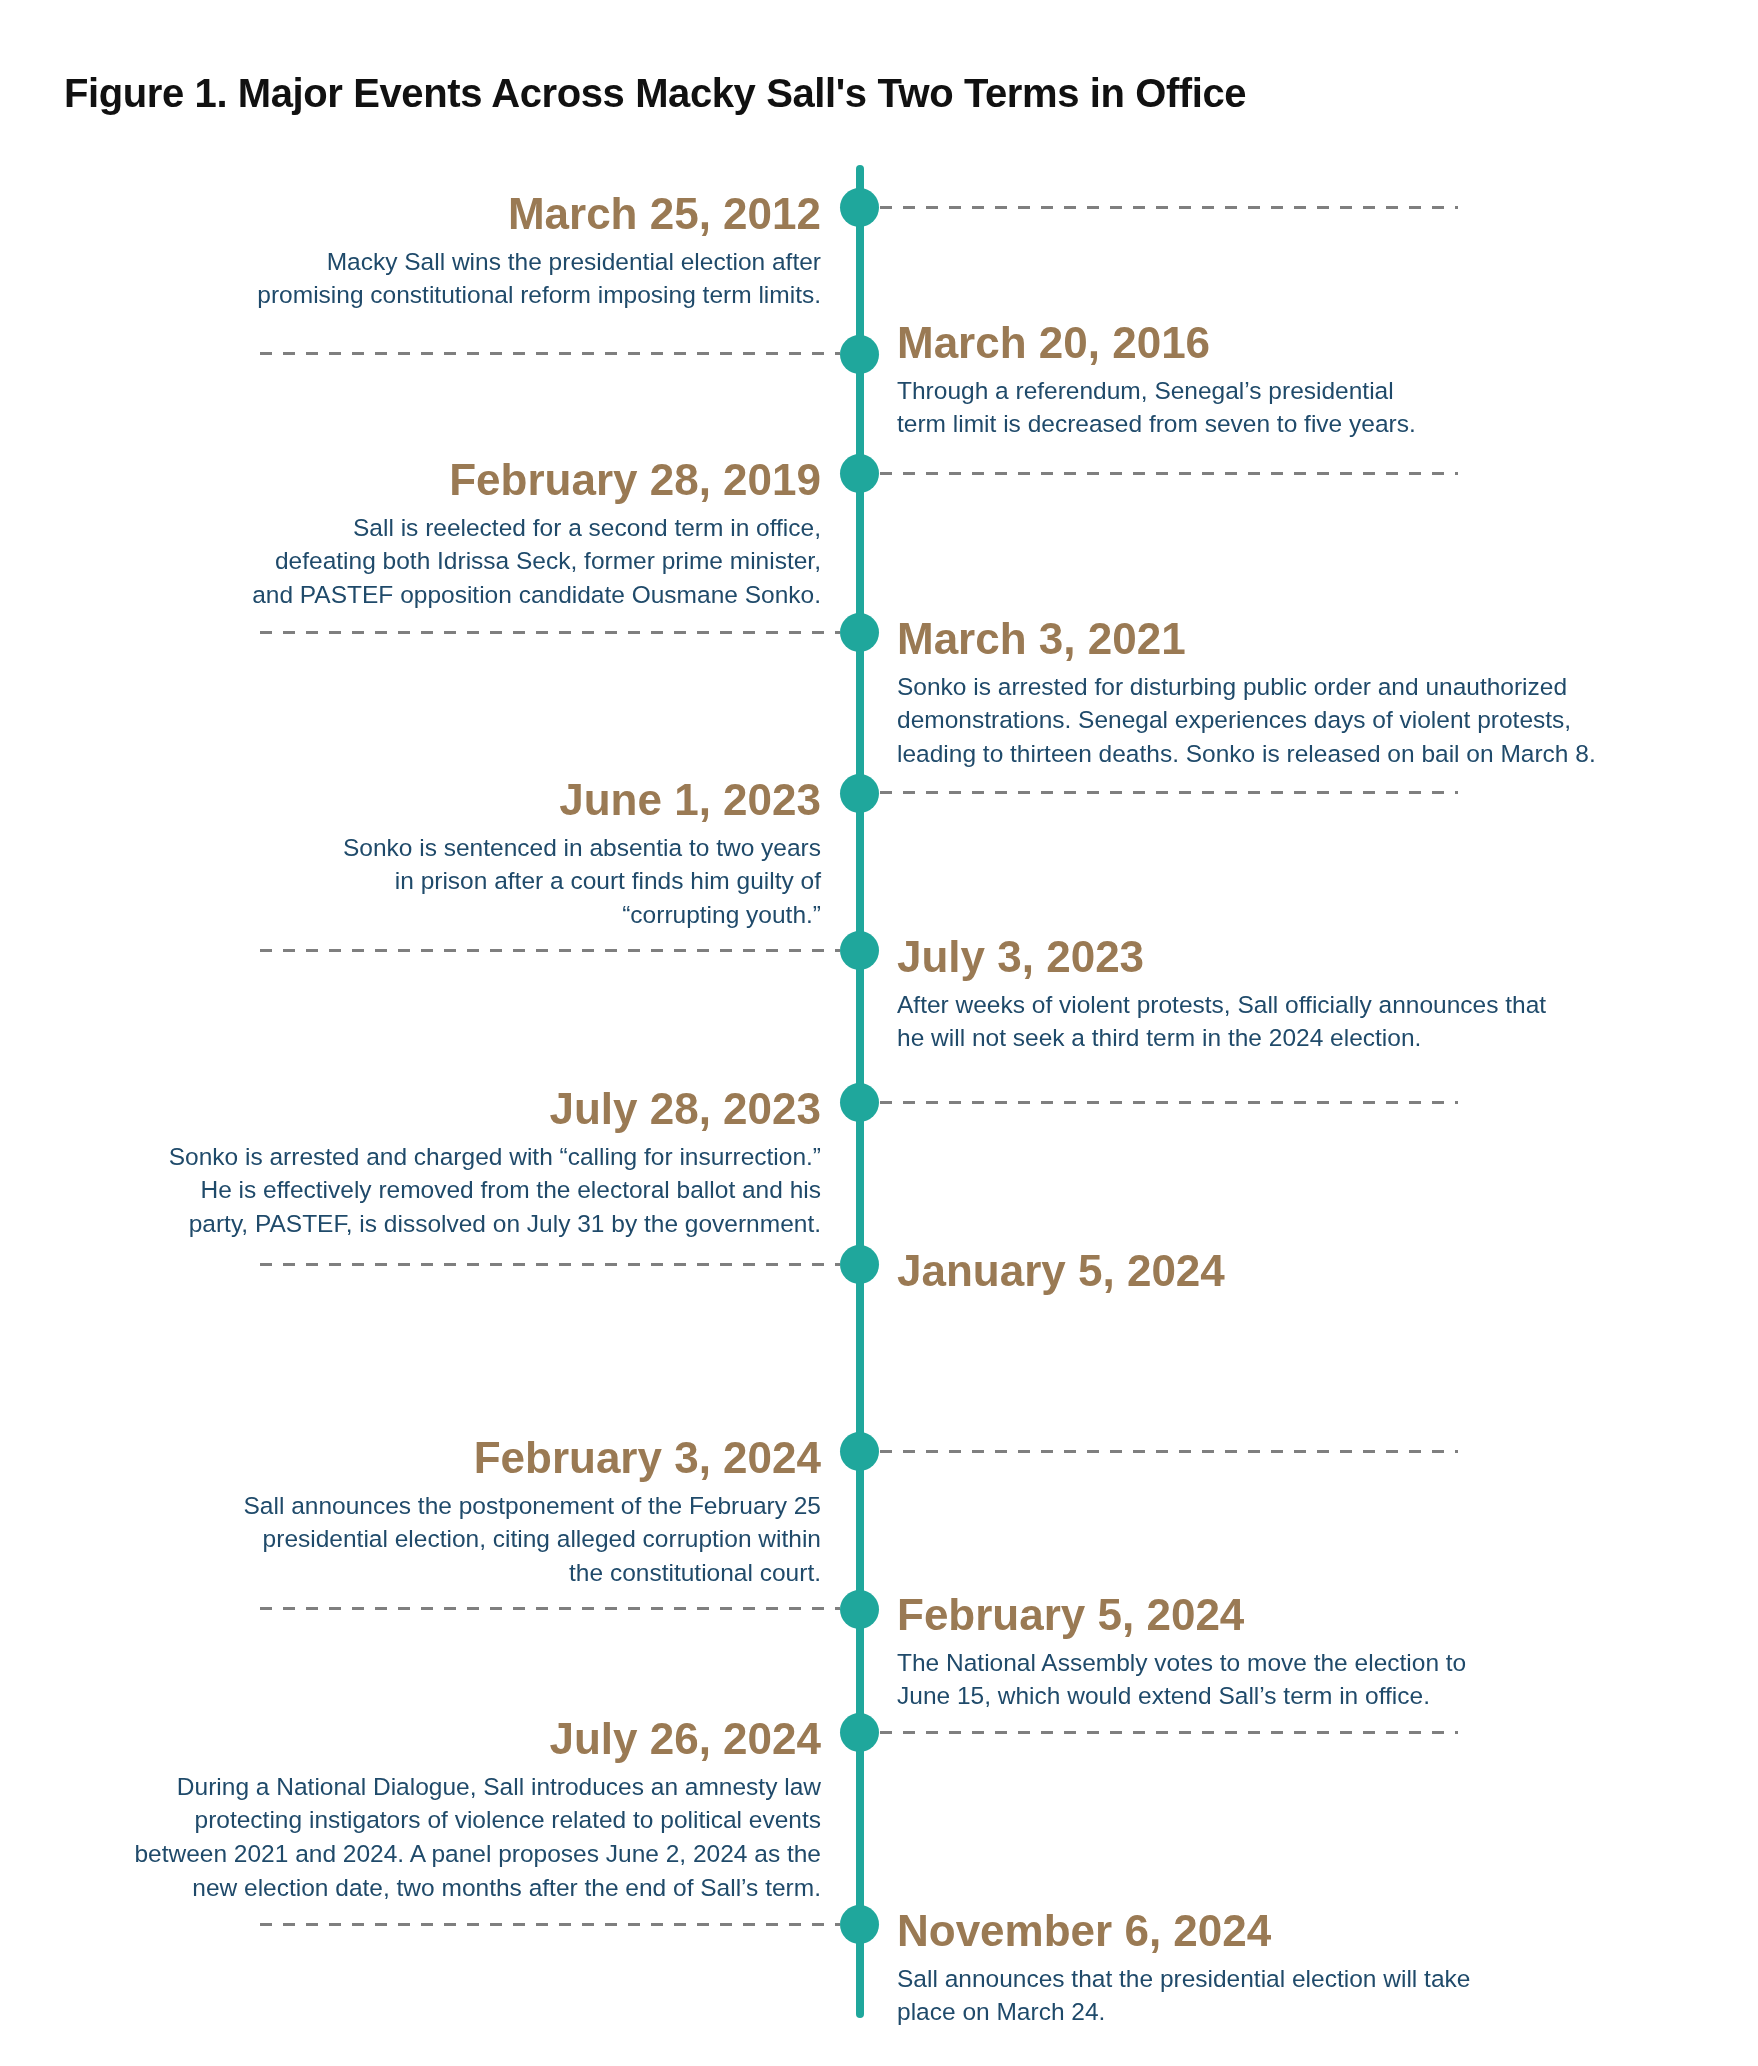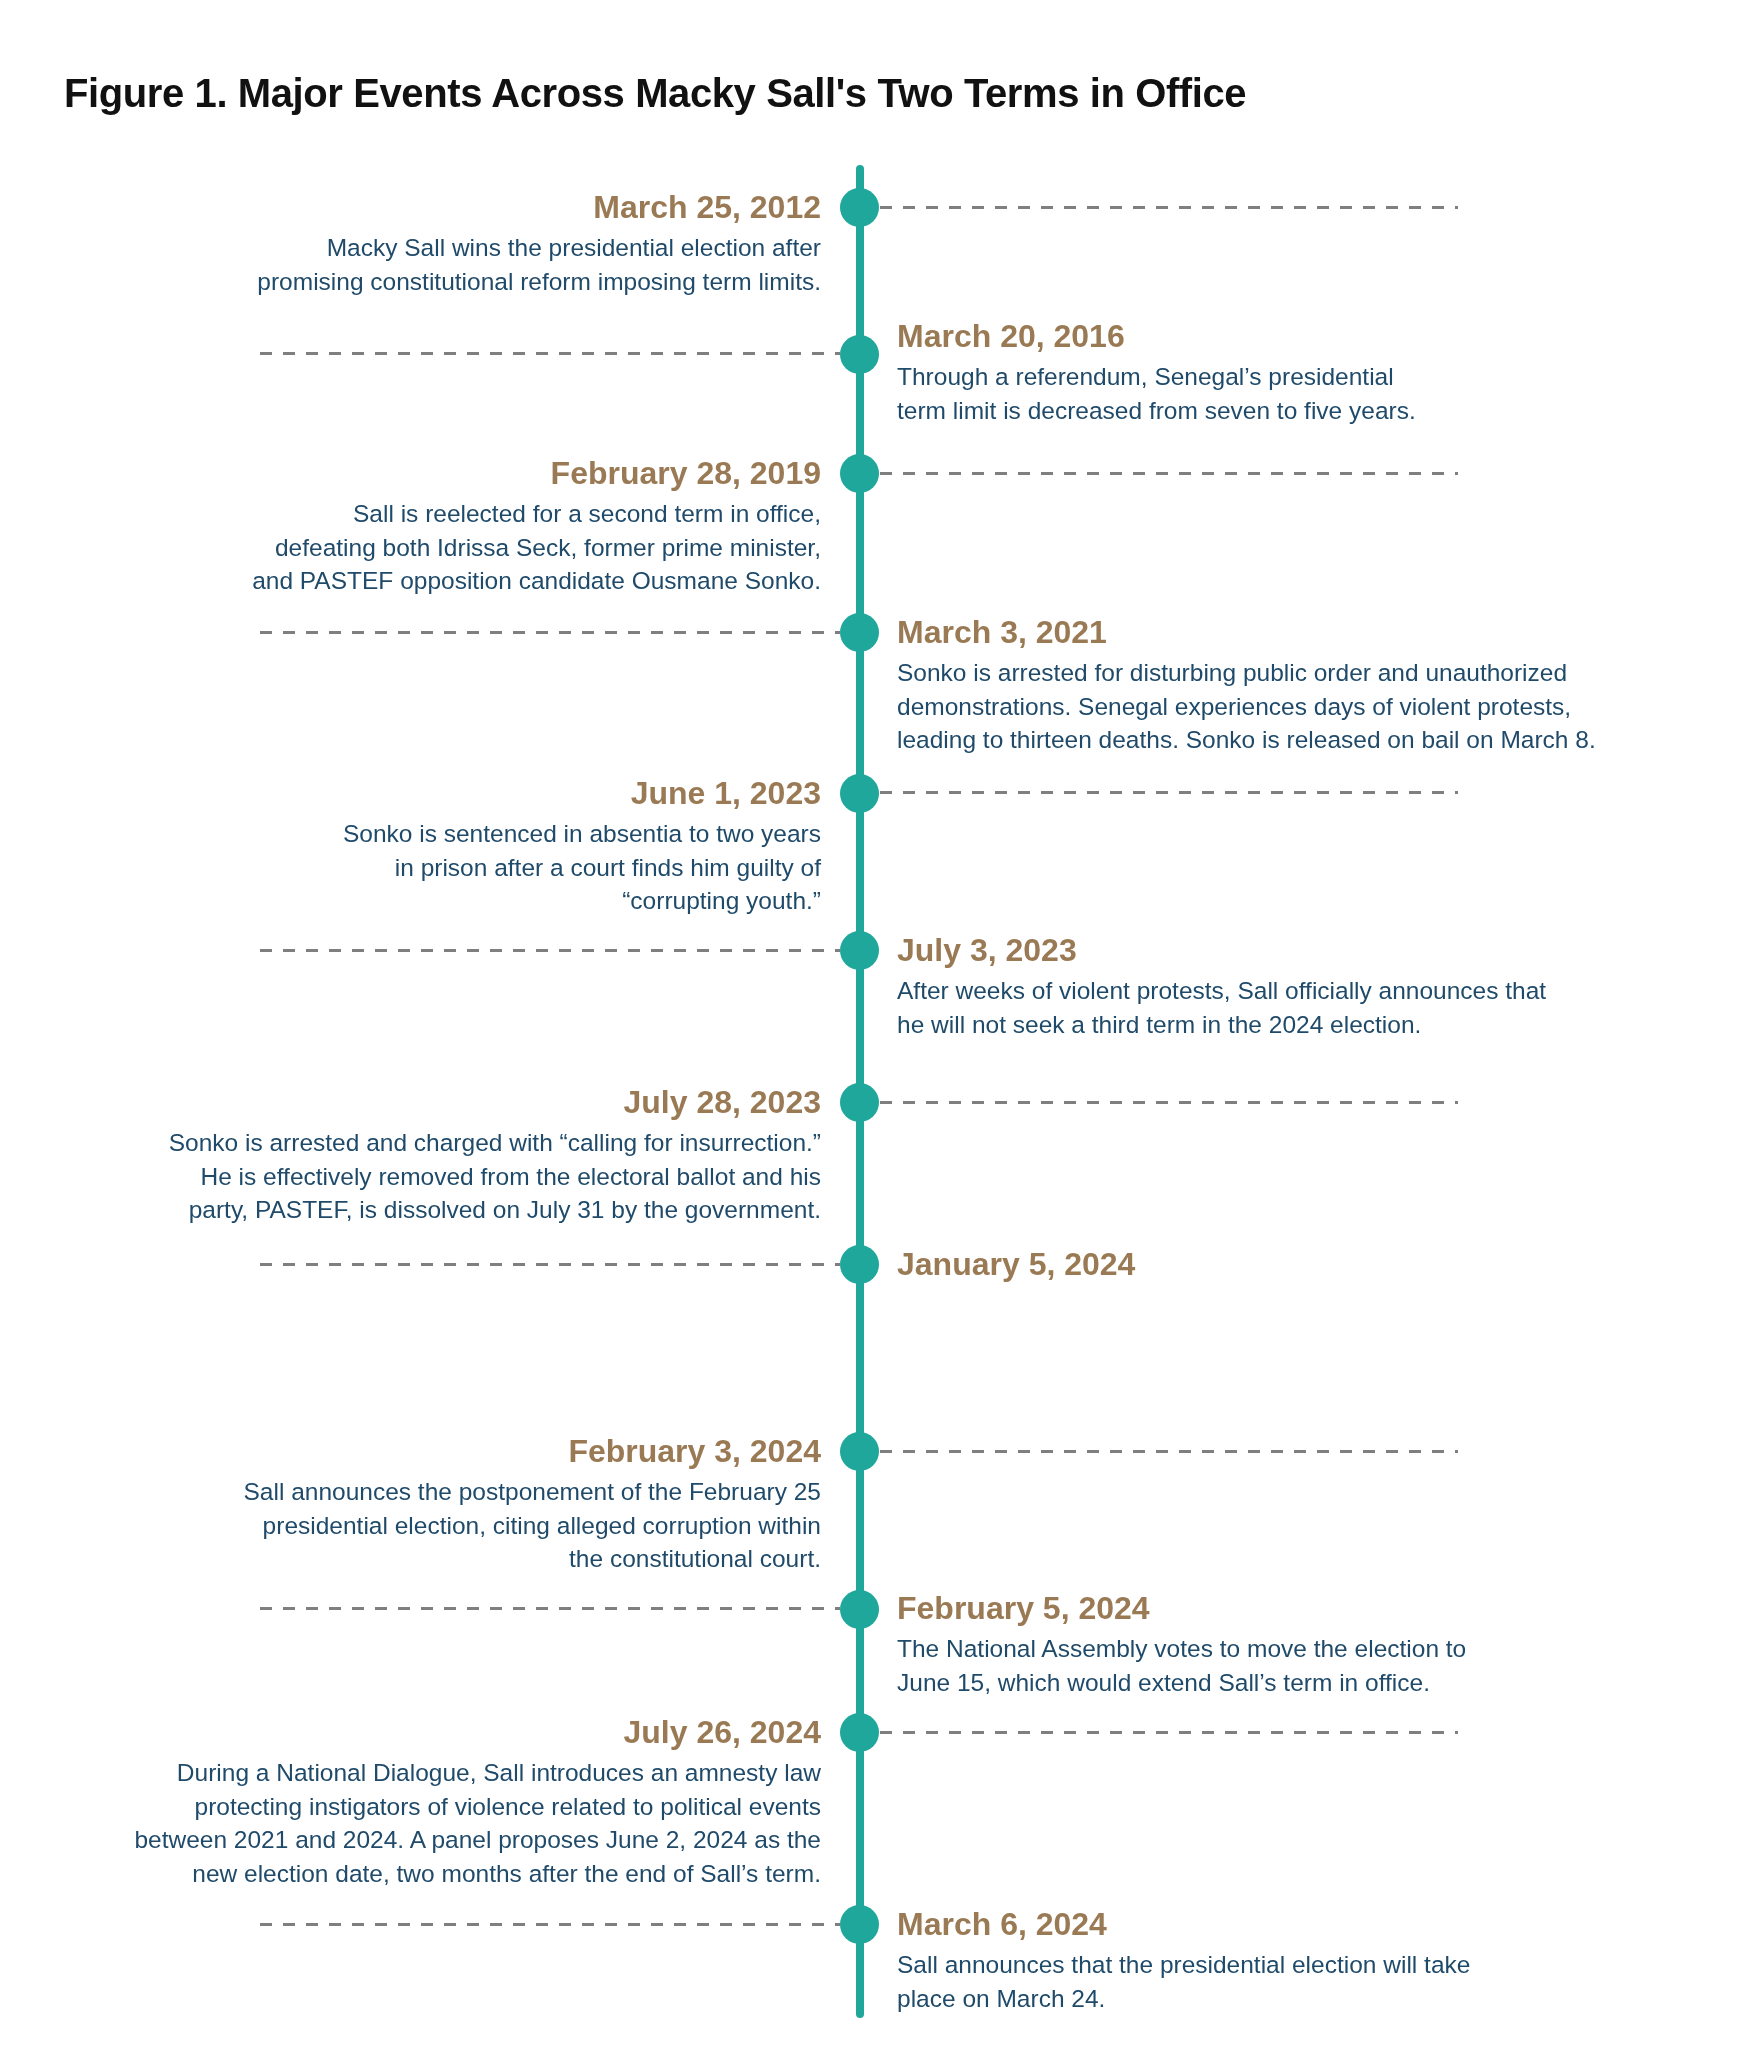--- a/index.html
+++ b/index.html
@@ -49,21 +49,21 @@
     background: repeating-linear-gradient(90deg, var(--dash, #7f7f7f) 0 11.8px, transparent 11.8px 23px);
   }
   .dash.to-right { left: 880px; width: 578px; }
   .dash.to-left  { left: 260px;  width: 580px; }
   .event {
     position: absolute;
   }
   .event.left  { right: 938px; width: 802px; text-align: right; }
   .event.right { left: 897px;  width: 840px; text-align: left; }
   .event-date {
-    font-size: 32px;
+    font-size: 44px;
     font-weight: 700;
     line-height: 1.15;
     color: var(--brown, #9a7a54);
     margin-bottom: 5px;
   }
   .event-desc {
     font-size: 24.5px;
     line-height: 1.38;
     color: var(--navy, #1f4a6a);
     white-space: pre-line;
@@ -154,19 +154,19 @@
       <div class="event left" style="top: 1706px;">
         <div class="event-date">July 26, 2024</div>
         <div class="event-desc">During a National Dialogue, Sall introduces an amnesty law
 protecting instigators of violence related to political events
 between 2021 and 2024. A panel proposes June 2, 2024 as the
 new election date, two months after the end of Sall’s term.</div>
       </div>
       <div class="dash to-left" style="top: 1915px;"></div>
       <div class="dot" style="top: 1897px;"></div>
       <div class="event right" style="top: 1898px;">
-        <div class="event-date">March 6, 2024</div>
+        <div class="event-date">November 6, 2024</div>
         <div class="event-desc">Sall announces that the presidential election will take
 place on March 24.</div>
       </div>
     </div>
 </div>
 
 
 </body></html>

